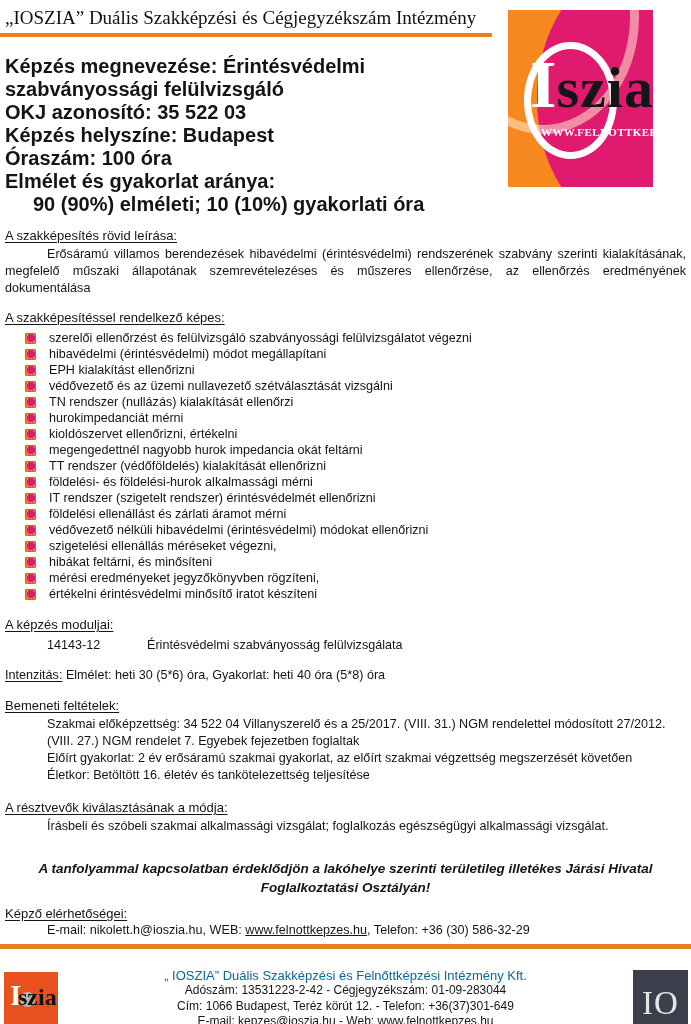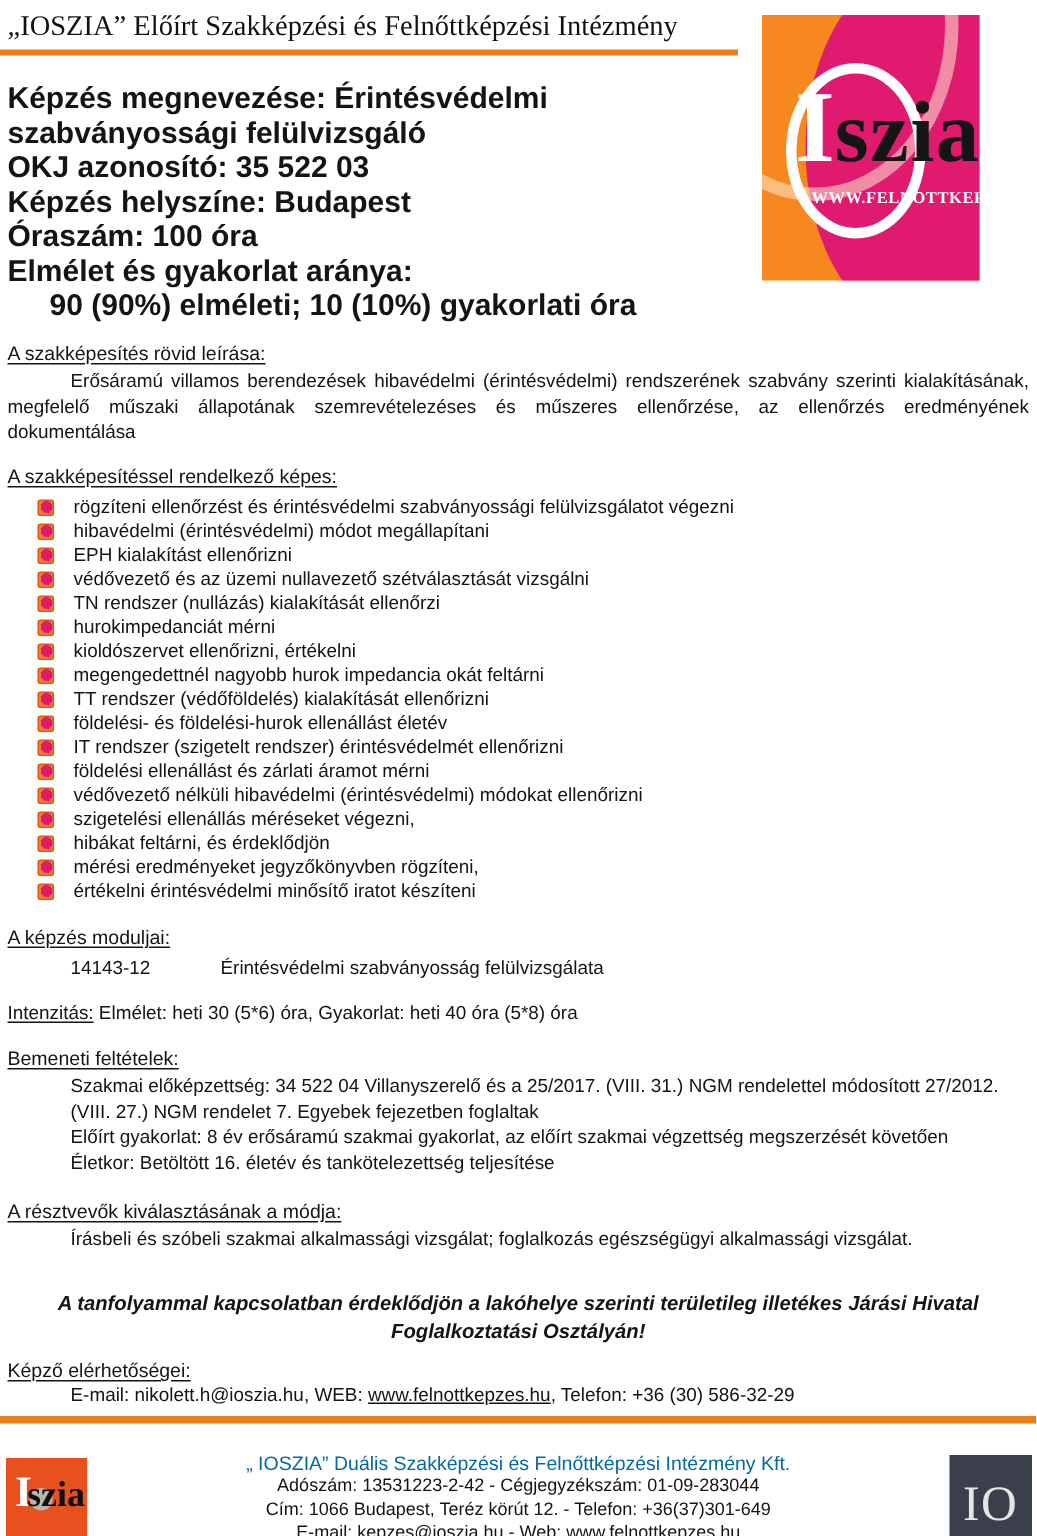--- a/index.html
+++ b/index.html
@@ -72,21 +72,21 @@
   .fcompany{font-family:Liberation Sans, sans-serif;font-size:13px;color:#0369a1;}
   .fline{font-size:12px;line-height:15.5px;}
   .flogo-right{width:55px;height:66px;background:var(--footer-logo-dark);color:#e5e5e5;display:flex;align-items:center;justify-content:center;font-family:"Liberation Serif","DejaVu Serif",serif;font-size:33px;letter-spacing:1px;flex:0 0 auto;margin-top:5px;}
 </style>
 </head>
 <body>
 
 <div class="page">
 
   <div class="masthead">
-    <div class="masthead-title">„IOSZIA” Előírt Szakképzési és Felnőttképzési Intézmény</div>
+    <div class="masthead-title">„IOSZIA” Duális Szakképzési és Cégjegyzékszám Intézmény</div>
     <div class="rule rule-header"></div>
   </div>
 
   <div class="logo-top">
     <div class="blob"></div>
     <div class="swirl"></div>
     <div class="ring"></div>
     <div class="ltext"><span class="gi">I</span><span class="gszia">szia</span></div>
     <div class="lurl">WWW.FELNOTTKEPZES.HU</div>
   </div>
@@ -106,21 +106,21 @@
       <div class="h">A szakképesítés rövid leírása:</div>
       <p>Erősáramú villamos berendezések hibavédelmi (érintésvédelmi) rendszerének szabvány szerinti kialakításának, megfelelő műszaki állapotának szemrevételezéses és műszeres ellenőrzése, az ellenőrzés eredményének dokumentálása</p>
     </div>
 
     <div class="sec-cap">
       <div class="h">A szakképesítéssel rendelkező képes:</div>
       <ul class="cap-list">
 
           <li>
             <span class="bullet"></span>
-            <span>rögzíteni ellenőrzést és érintésvédelmi szabványossági felülvizsgálatot végezni</span>
+            <span>szerelői ellenőrzést és felülvizsgáló szabványossági felülvizsgálatot végezni</span>
           </li>
 
           <li>
             <span class="bullet"></span>
             <span>hibavédelmi (érintésvédelmi) módot megállapítani</span>
           </li>
 
           <li>
             <span class="bullet"></span>
             <span>EPH kialakítást ellenőrizni</span>
@@ -151,21 +151,21 @@
             <span>megengedettnél nagyobb hurok impedancia okát feltárni</span>
           </li>
 
           <li>
             <span class="bullet"></span>
             <span>TT rendszer (védőföldelés) kialakítását ellenőrizni</span>
           </li>
 
           <li>
             <span class="bullet"></span>
-            <span>földelési- és földelési-hurok ellenállást életév</span>
+            <span>földelési- és földelési-hurok alkalmassági mérni</span>
           </li>
 
           <li>
             <span class="bullet"></span>
             <span>IT rendszer (szigetelt rendszer) érintésvédelmét ellenőrizni</span>
           </li>
 
           <li>
             <span class="bullet"></span>
             <span>földelési ellenállást és zárlati áramot mérni</span>
@@ -176,21 +176,21 @@
             <span>védővezető nélküli hibavédelmi (érintésvédelmi) módokat ellenőrizni</span>
           </li>
 
           <li>
             <span class="bullet"></span>
             <span>szigetelési ellenállás méréseket végezni,</span>
           </li>
 
           <li>
             <span class="bullet"></span>
-            <span>hibákat feltárni, és érdeklődjön</span>
+            <span>hibákat feltárni, és minősíteni</span>
           </li>
 
           <li>
             <span class="bullet"></span>
             <span>mérési eredményeket jegyzőkönyvben rögzíteni,</span>
           </li>
 
           <li>
             <span class="bullet"></span>
             <span>értékelni érintésvédelmi minősítő iratot készíteni</span>
@@ -209,21 +209,21 @@
     <div class="intensity">
       <span class="lbl">Intenzitás:</span><span> Elmélet: heti 30 (5*6) óra, Gyakorlat: heti 40 óra (5*8) óra</span>
     </div>
 
     <div class="sec-entry">
       <div class="h">Bemeneti feltételek:</div>
       <ul class="entry-list">
 
           <li>Szakmai előképzettség: 34 522 04 Villanyszerelő és a 25/2017. (VIII. 31.) NGM rendelettel módosított 27/2012. (VIII. 27.) NGM rendelet 7. Egyebek fejezetben foglaltak</li>
 
-          <li>Előírt gyakorlat: 8 év erősáramú szakmai gyakorlat, az előírt szakmai végzettség megszerzését követően</li>
+          <li>Előírt gyakorlat: 2 év erősáramú szakmai gyakorlat, az előírt szakmai végzettség megszerzését követően</li>
 
           <li>Életkor: Betöltött 16. életév és tankötelezettség teljesítése</li>
         </ul>
     </div>
 
     <div class="sec-sel">
       <div class="h">A résztvevők kiválasztásának a módja:</div>
       <p>Írásbeli és szóbeli szakmai alkalmassági vizsgálat; foglalkozás egészségügyi alkalmassági vizsgálat.</p>
     </div>
 

